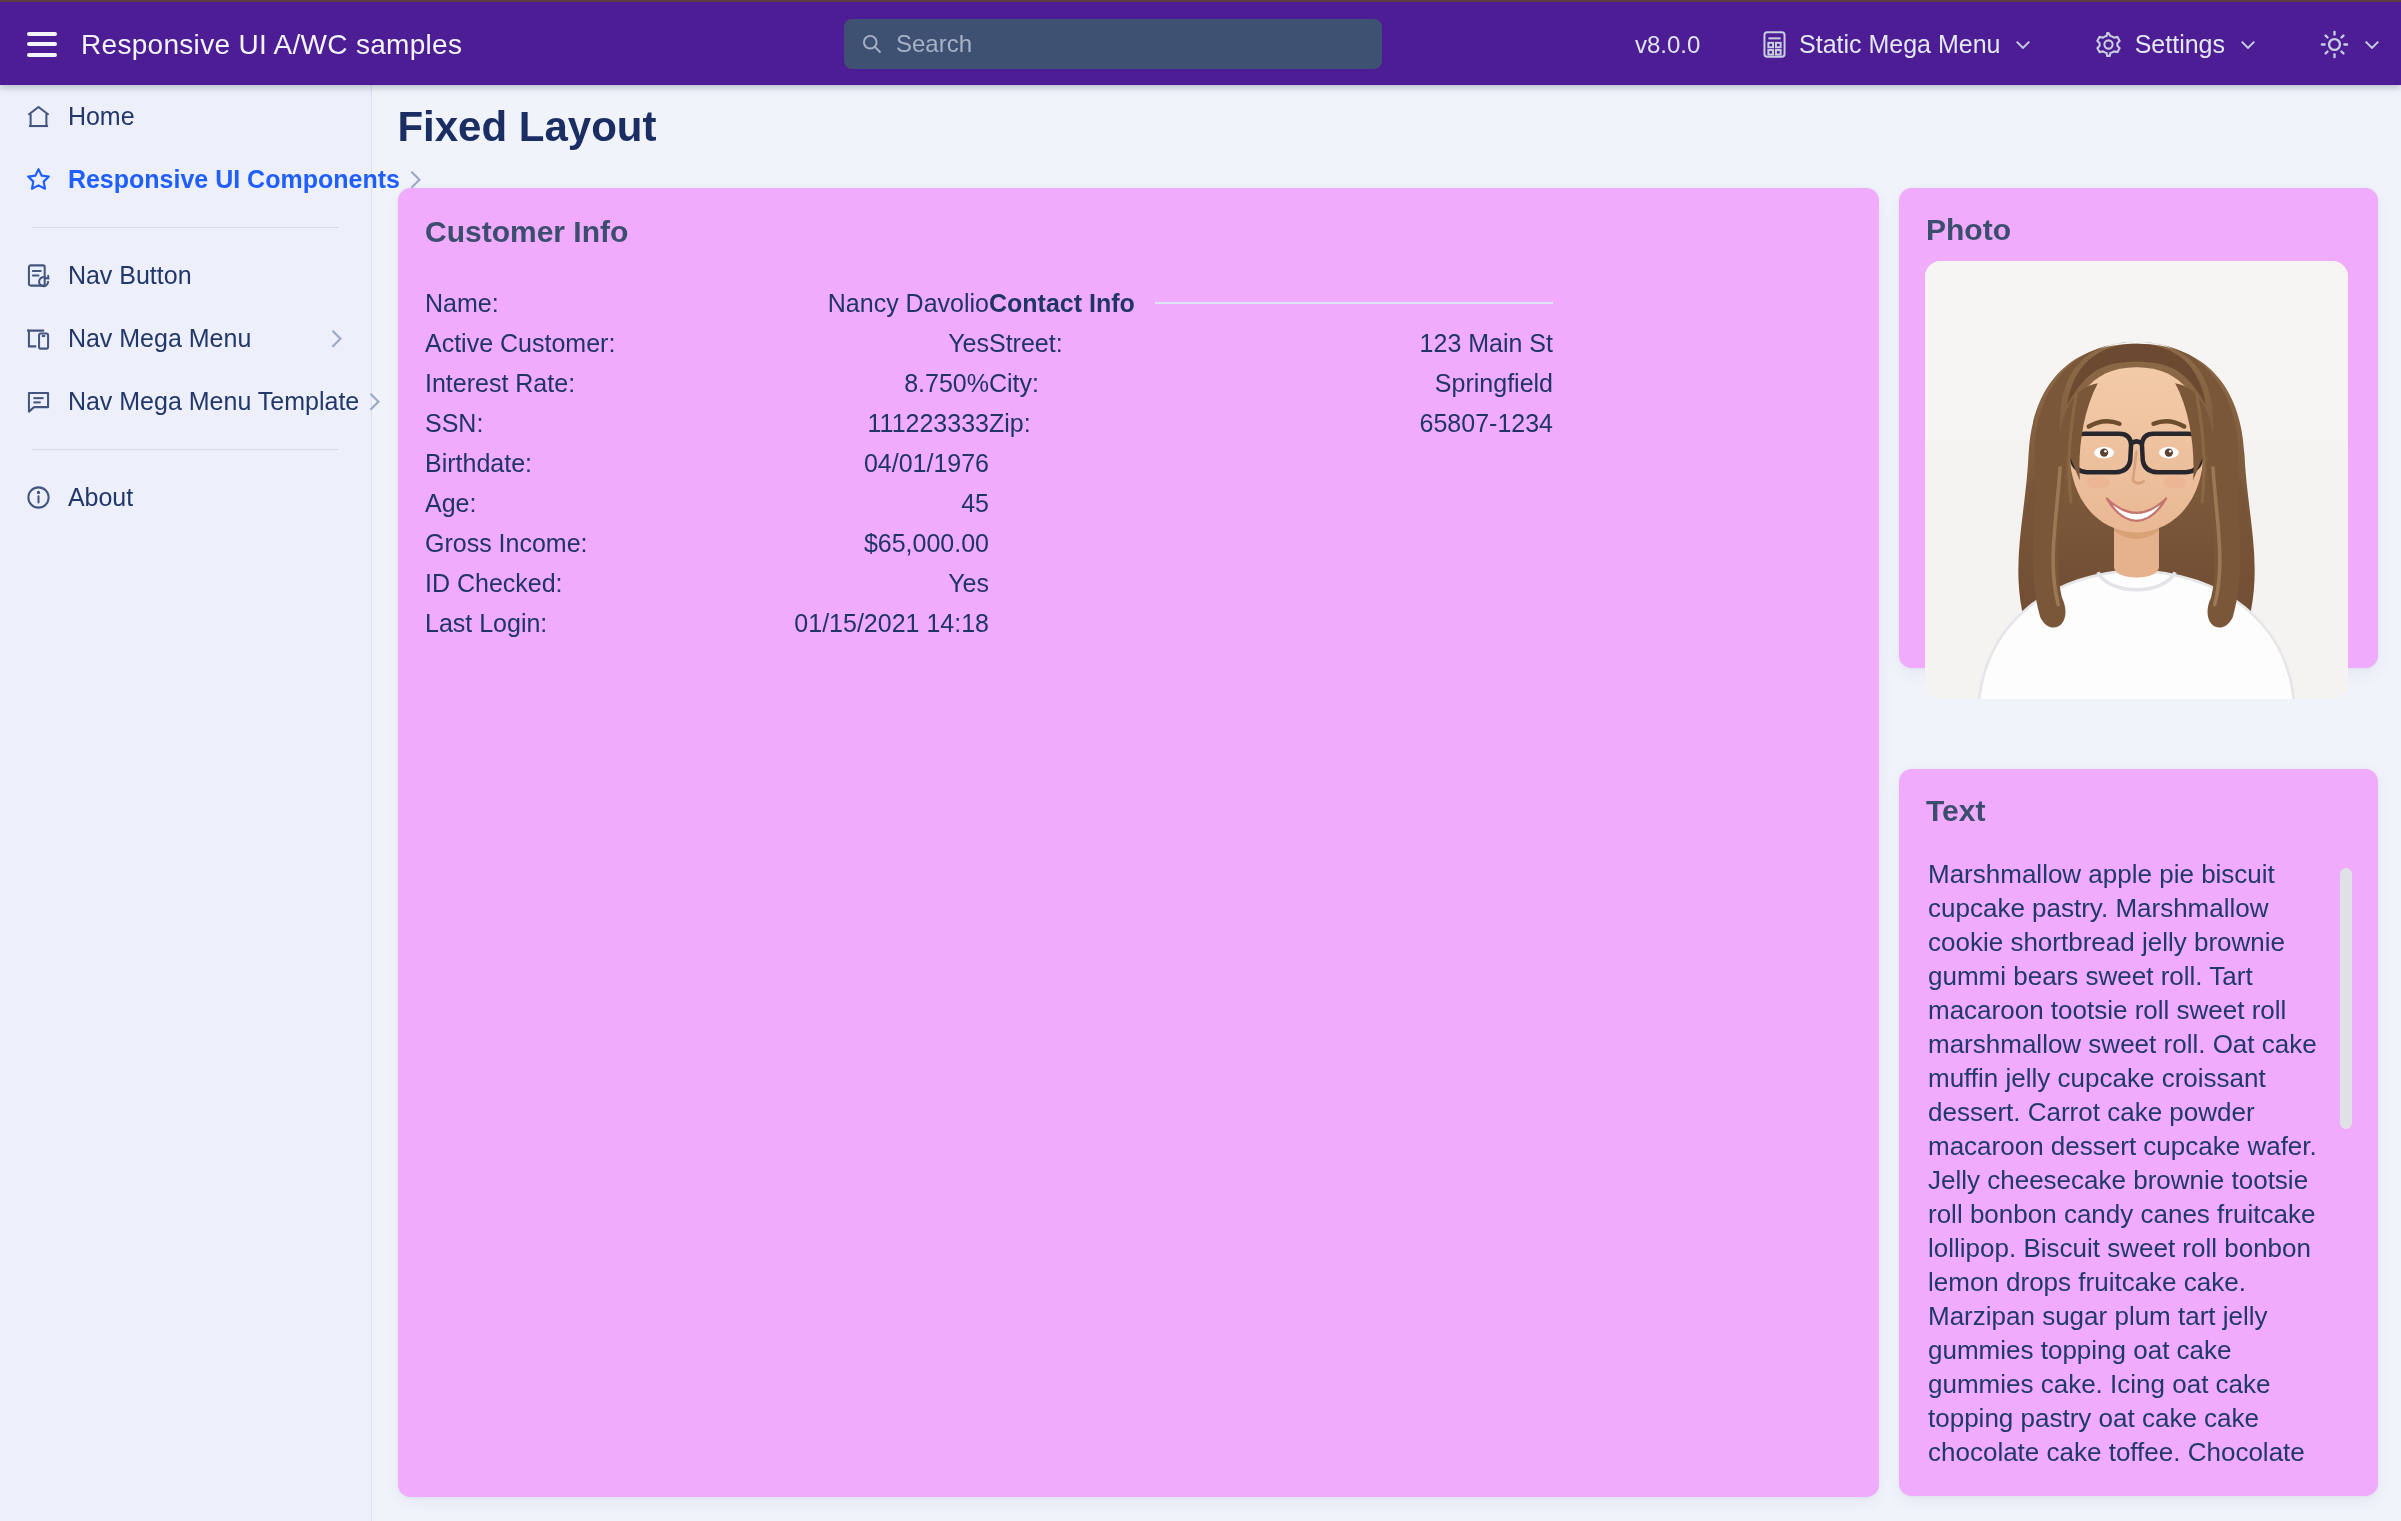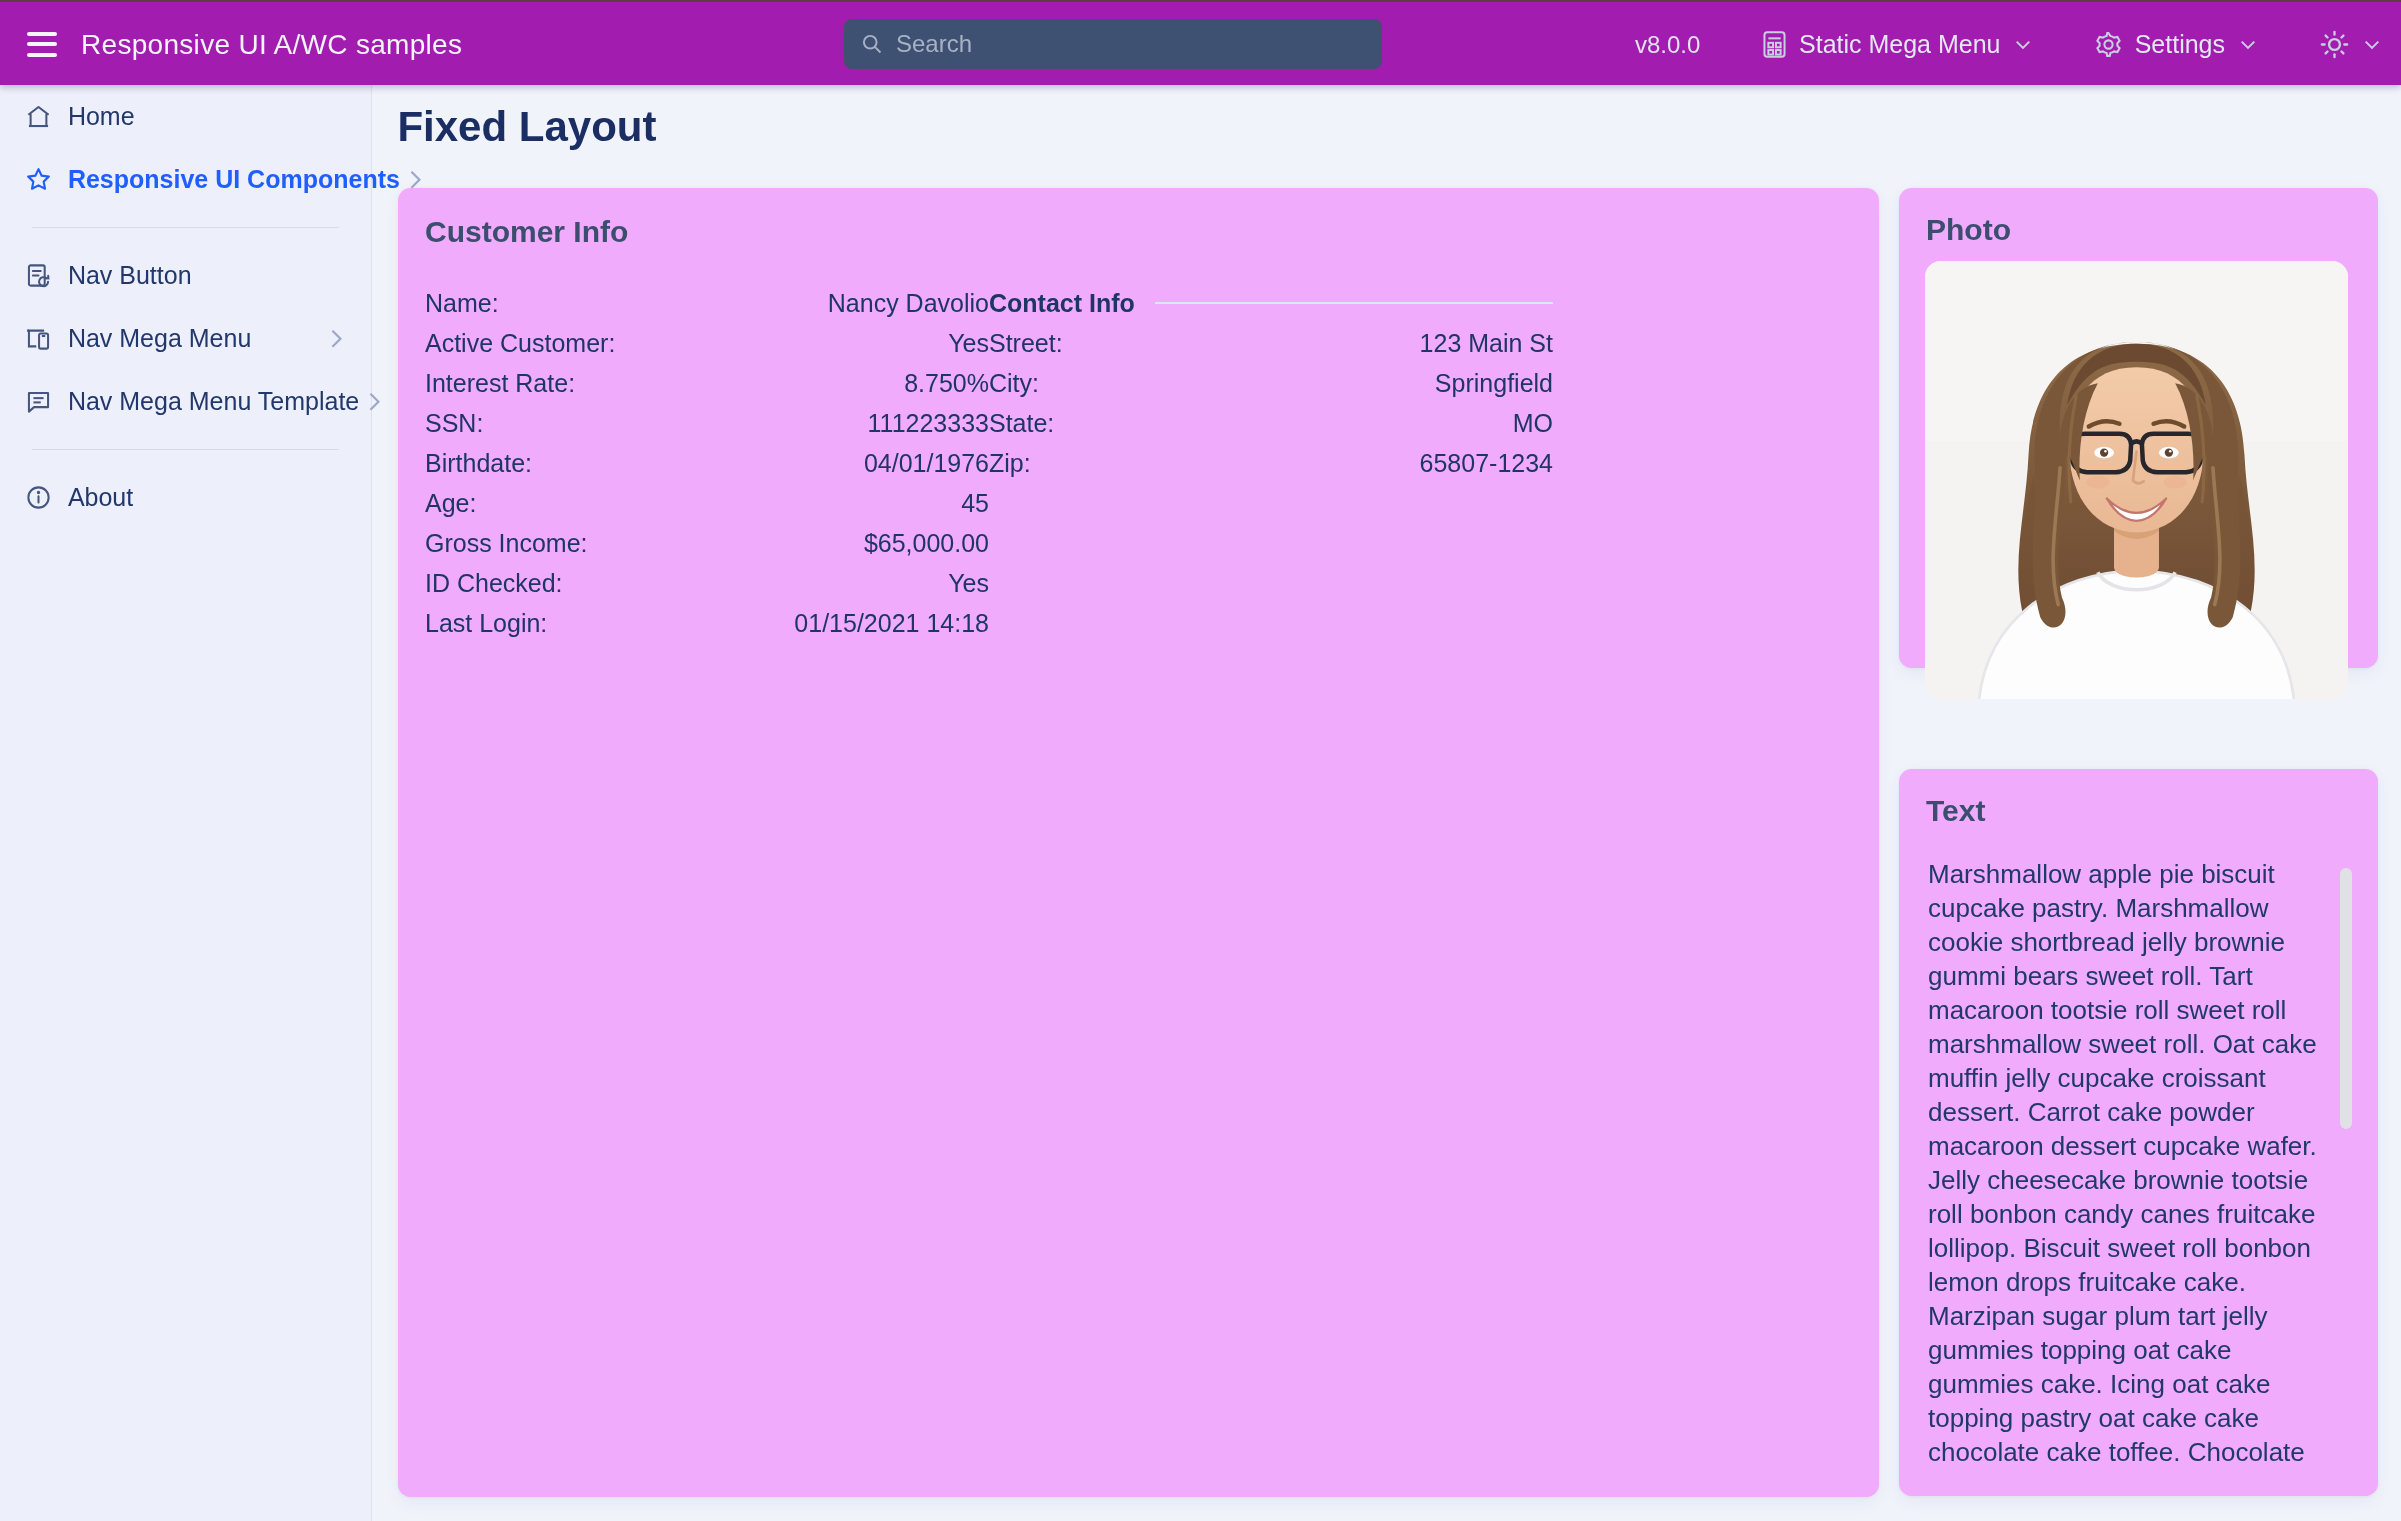--- a/index.html
+++ b/index.html
@@ -1,21 +1,21 @@
 <!DOCTYPE html>
 <html style="font-size:14.4px"><head>
 <meta charset="utf-8">
 <style>
   * { margin:0; padding:0; box-sizing:border-box; }
   html,body { width:2401px; height:1522px; overflow:hidden;
     font-family:"Liberation Sans", sans-serif; background:#f1f3fb; }
 
   
   .topbar { position:absolute; left:0; top:0; width:2401px; height:85px;
-    background:#a21caf; border-top:2.7px solid #5d3c45; z-index:30;
+    background:#4c1d95; border-top:2.7px solid #5d3c45; z-index:30;
     box-shadow:0 1.8px 7.2px rgba(15,25,55,.28); }
   .hamburger { position:absolute; left:27px; top:23.4px; width:40px; height:38px;
     display:flex; flex-direction:column; justify-content:center; gap:6.3px; cursor:pointer; }
   .hamburger span { display:block; width:30px; height:4px; background:#f4f6fa; border-radius:2.7px; }
   .app-title { position:absolute; left:81px; top:0; height:85px; display:flex; align-items:center;
     color:#f2f4f9; font-size:28px; letter-spacing:0.3px; }
   .searchbox { position:absolute; left:844px; top:17px; width:538px; height:50px;
     background:#3e5173; border-radius:8px; display:flex; align-items:center; padding:0 16px; }
   .searchbox svg { flex:0 0 auto; }
   .searchbox input { flex:1; margin-left:12.6px; background:transparent; border:none; outline:none;
@@ -301,24 +301,20 @@
             <div class="frow">
               <span class="flabel">Street:</span>
               <span class="fvalue">123 Main St</span>
             </div>
 
             <div class="frow">
               <span class="flabel">City:</span>
               <span class="fvalue">Springfield</span>
             </div>
 
-            <div class="frow">
-              <span class="flabel">State:</span>
-              <span class="fvalue">MO</span>
-            </div>
 
             <div class="frow">
               <span class="flabel">Zip:</span>
               <span class="fvalue">65807-1234</span>
             </div>
           </div>
       </div>
     </div>
   </section>
 

